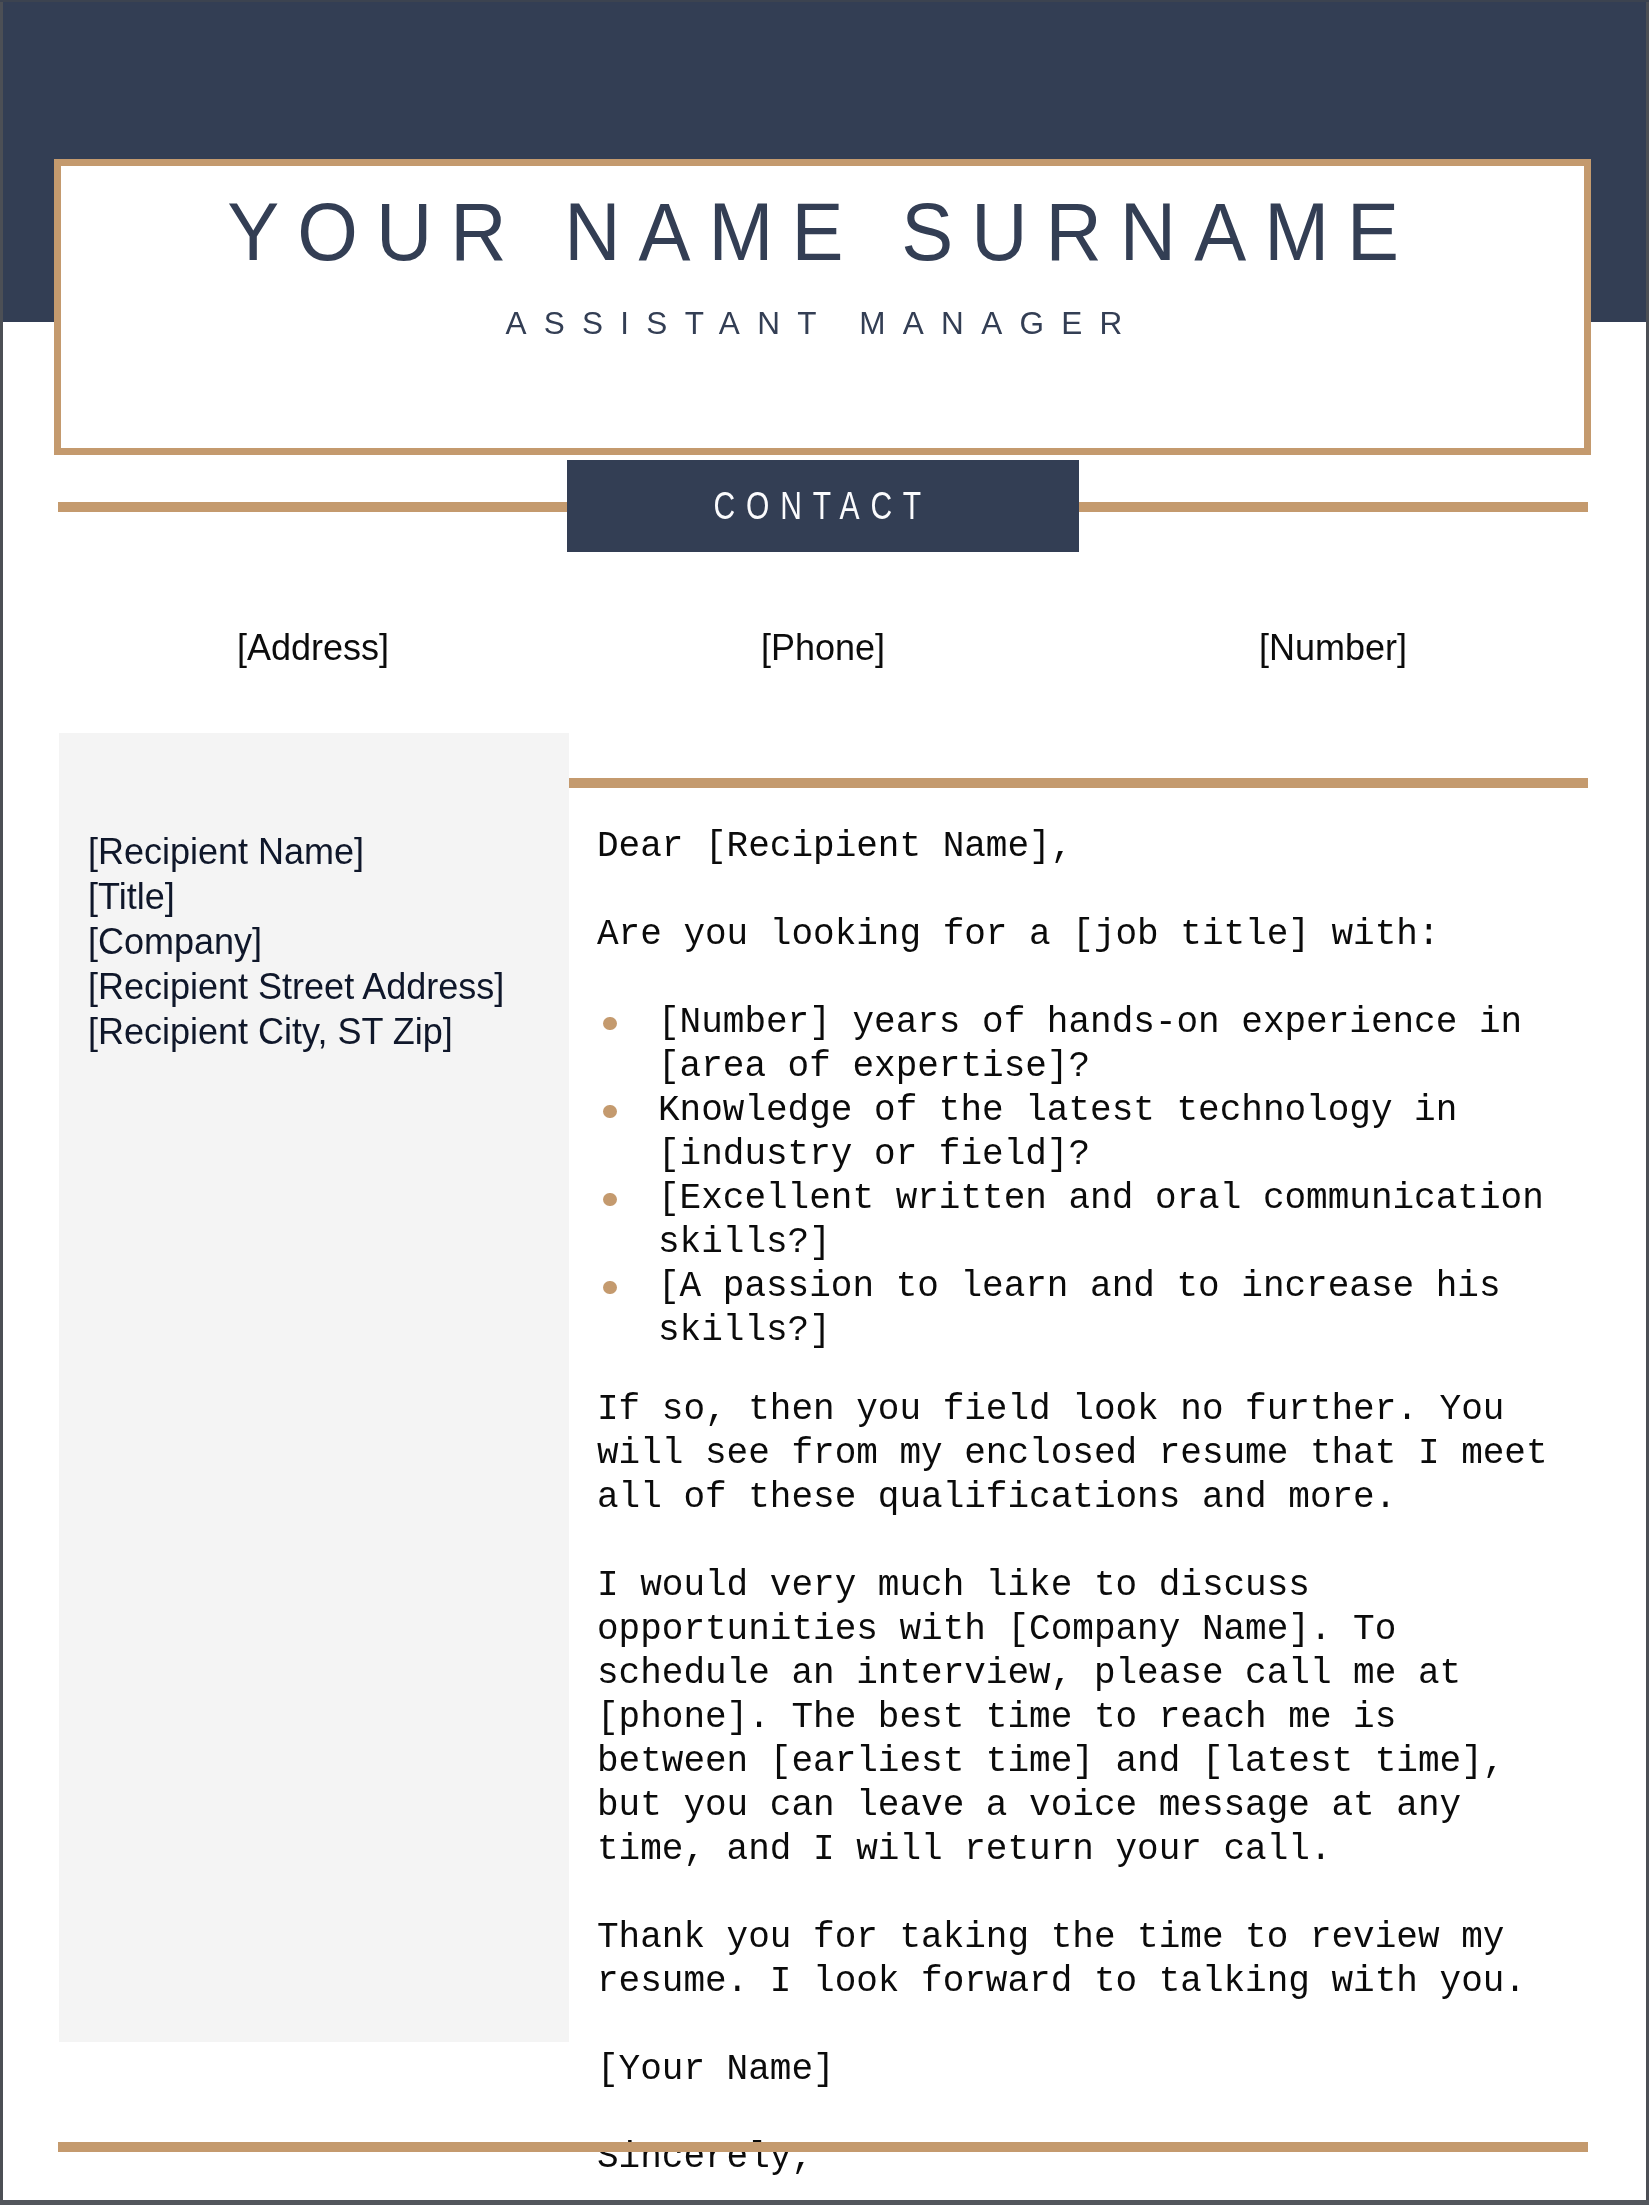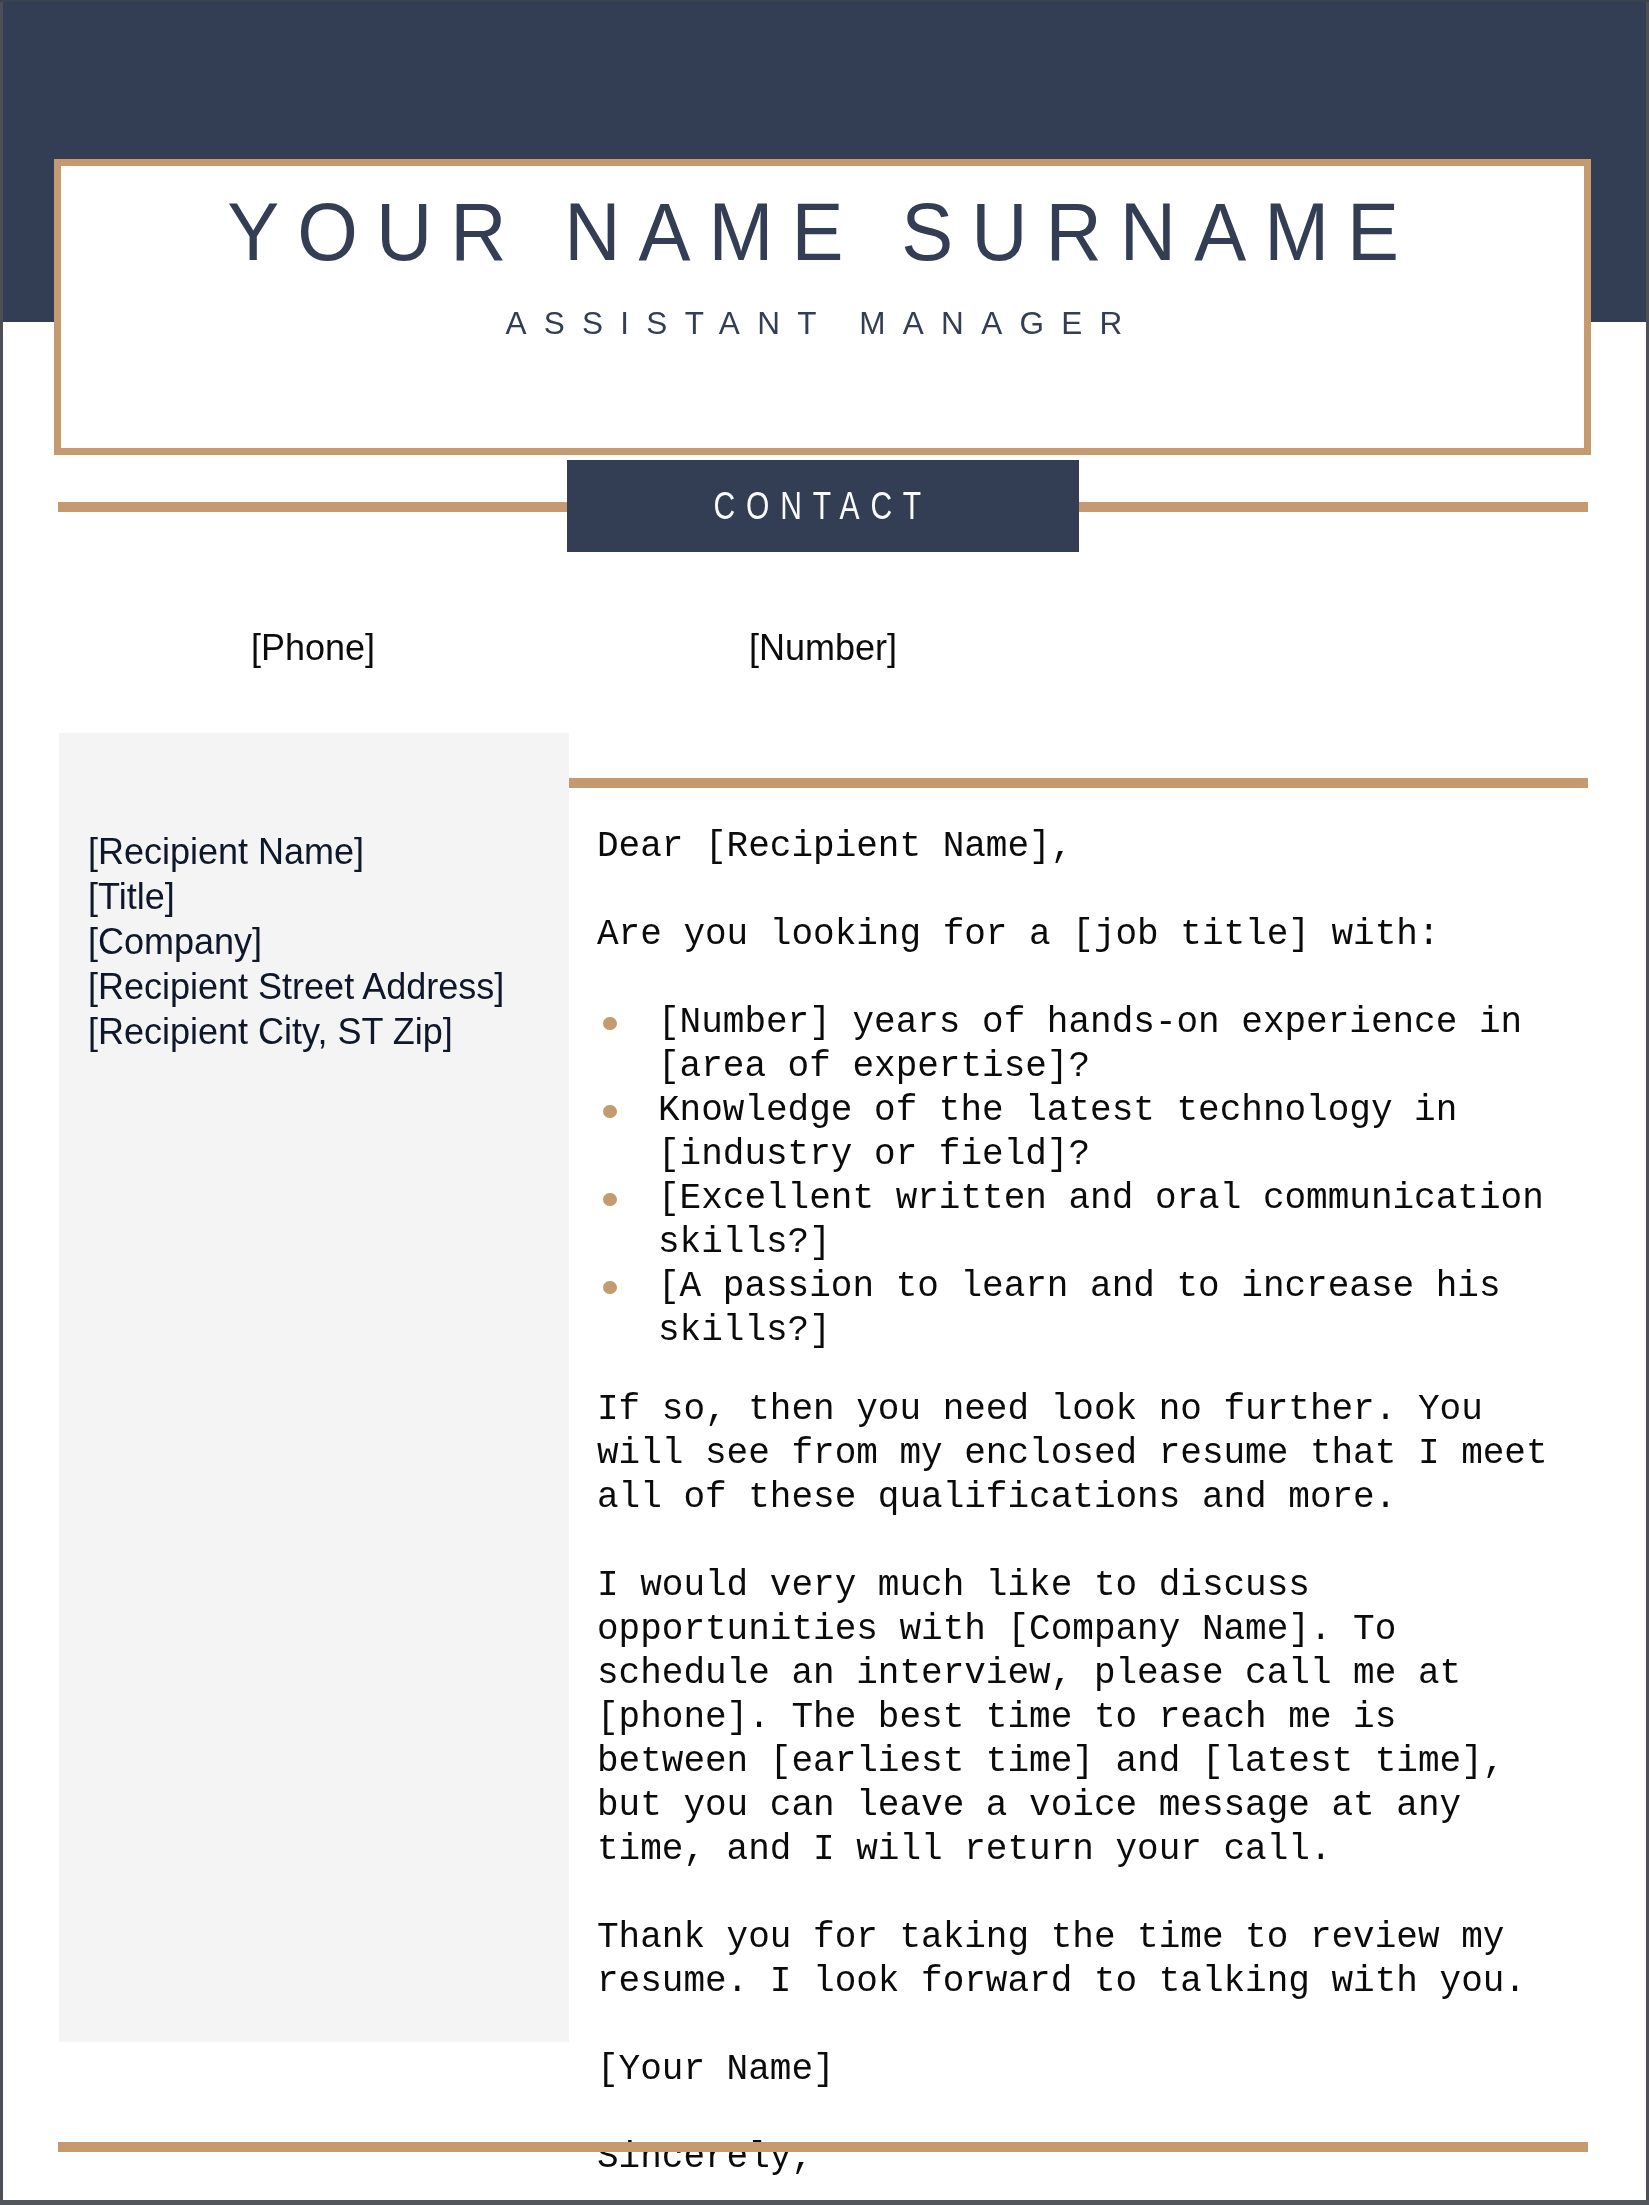--- a/index.html
+++ b/index.html
@@ -82,20 +82,21 @@
     <div class="person-name">YOUR NAME SURNAME</div>
     <div class="person-role">ASSISTANT MANAGER</div>
   </div>
 
   <div class="contact-rule"></div>
   <div class="contact-badge">
     <span class="contact-title">CONTACT</span>
   </div>
 
   <div class="contact-fields">
+    <div class="contact-field">[Address]</div>
     <div class="contact-field">[Phone]</div>
     <div class="contact-field">[Number]</div>
   </div>
 
   <div class="recipient-panel">
     <div class="recipient-line">[Recipient Name]</div>
     <div class="recipient-line">[Title]</div>
     <div class="recipient-line">[Company]</div>
     <div class="recipient-line">[Recipient Street Address]</div>
     <div class="recipient-line">[Recipient City, ST Zip]</div>
@@ -119,21 +120,21 @@
       <li>
         <span class="bullet-dot"></span>
         <span>[Excellent written and oral communication skills?]</span>
       </li>
       <li>
         <span class="bullet-dot"></span>
         <span>[A passion to learn and to increase his skills?]</span>
       </li>
     </ul>
 
-    <p>If so, then you need look no further. You will see from my enclosed resume that I meet all of these qualifications and more.</p>
+    <p>If so, then you field look no further. You will see from my enclosed resume that I meet all of these qualifications and more.</p>
     <p>I would very much like to discuss opportunities with [Company Name]. To schedule an interview, please call me at [phone]. The best time to reach me is between [earliest time] and [latest time], but you can leave a voice message at any time, and I will return your call.</p>
     <p>Thank you for taking the time to review my resume. I look forward to talking with you.</p>
 
     <p>[Your Name]</p>
     <p>Sincerely,</p>
     <p>Enclosure</p>
   </div>
 
   <div class="footer-rule"></div>
 

